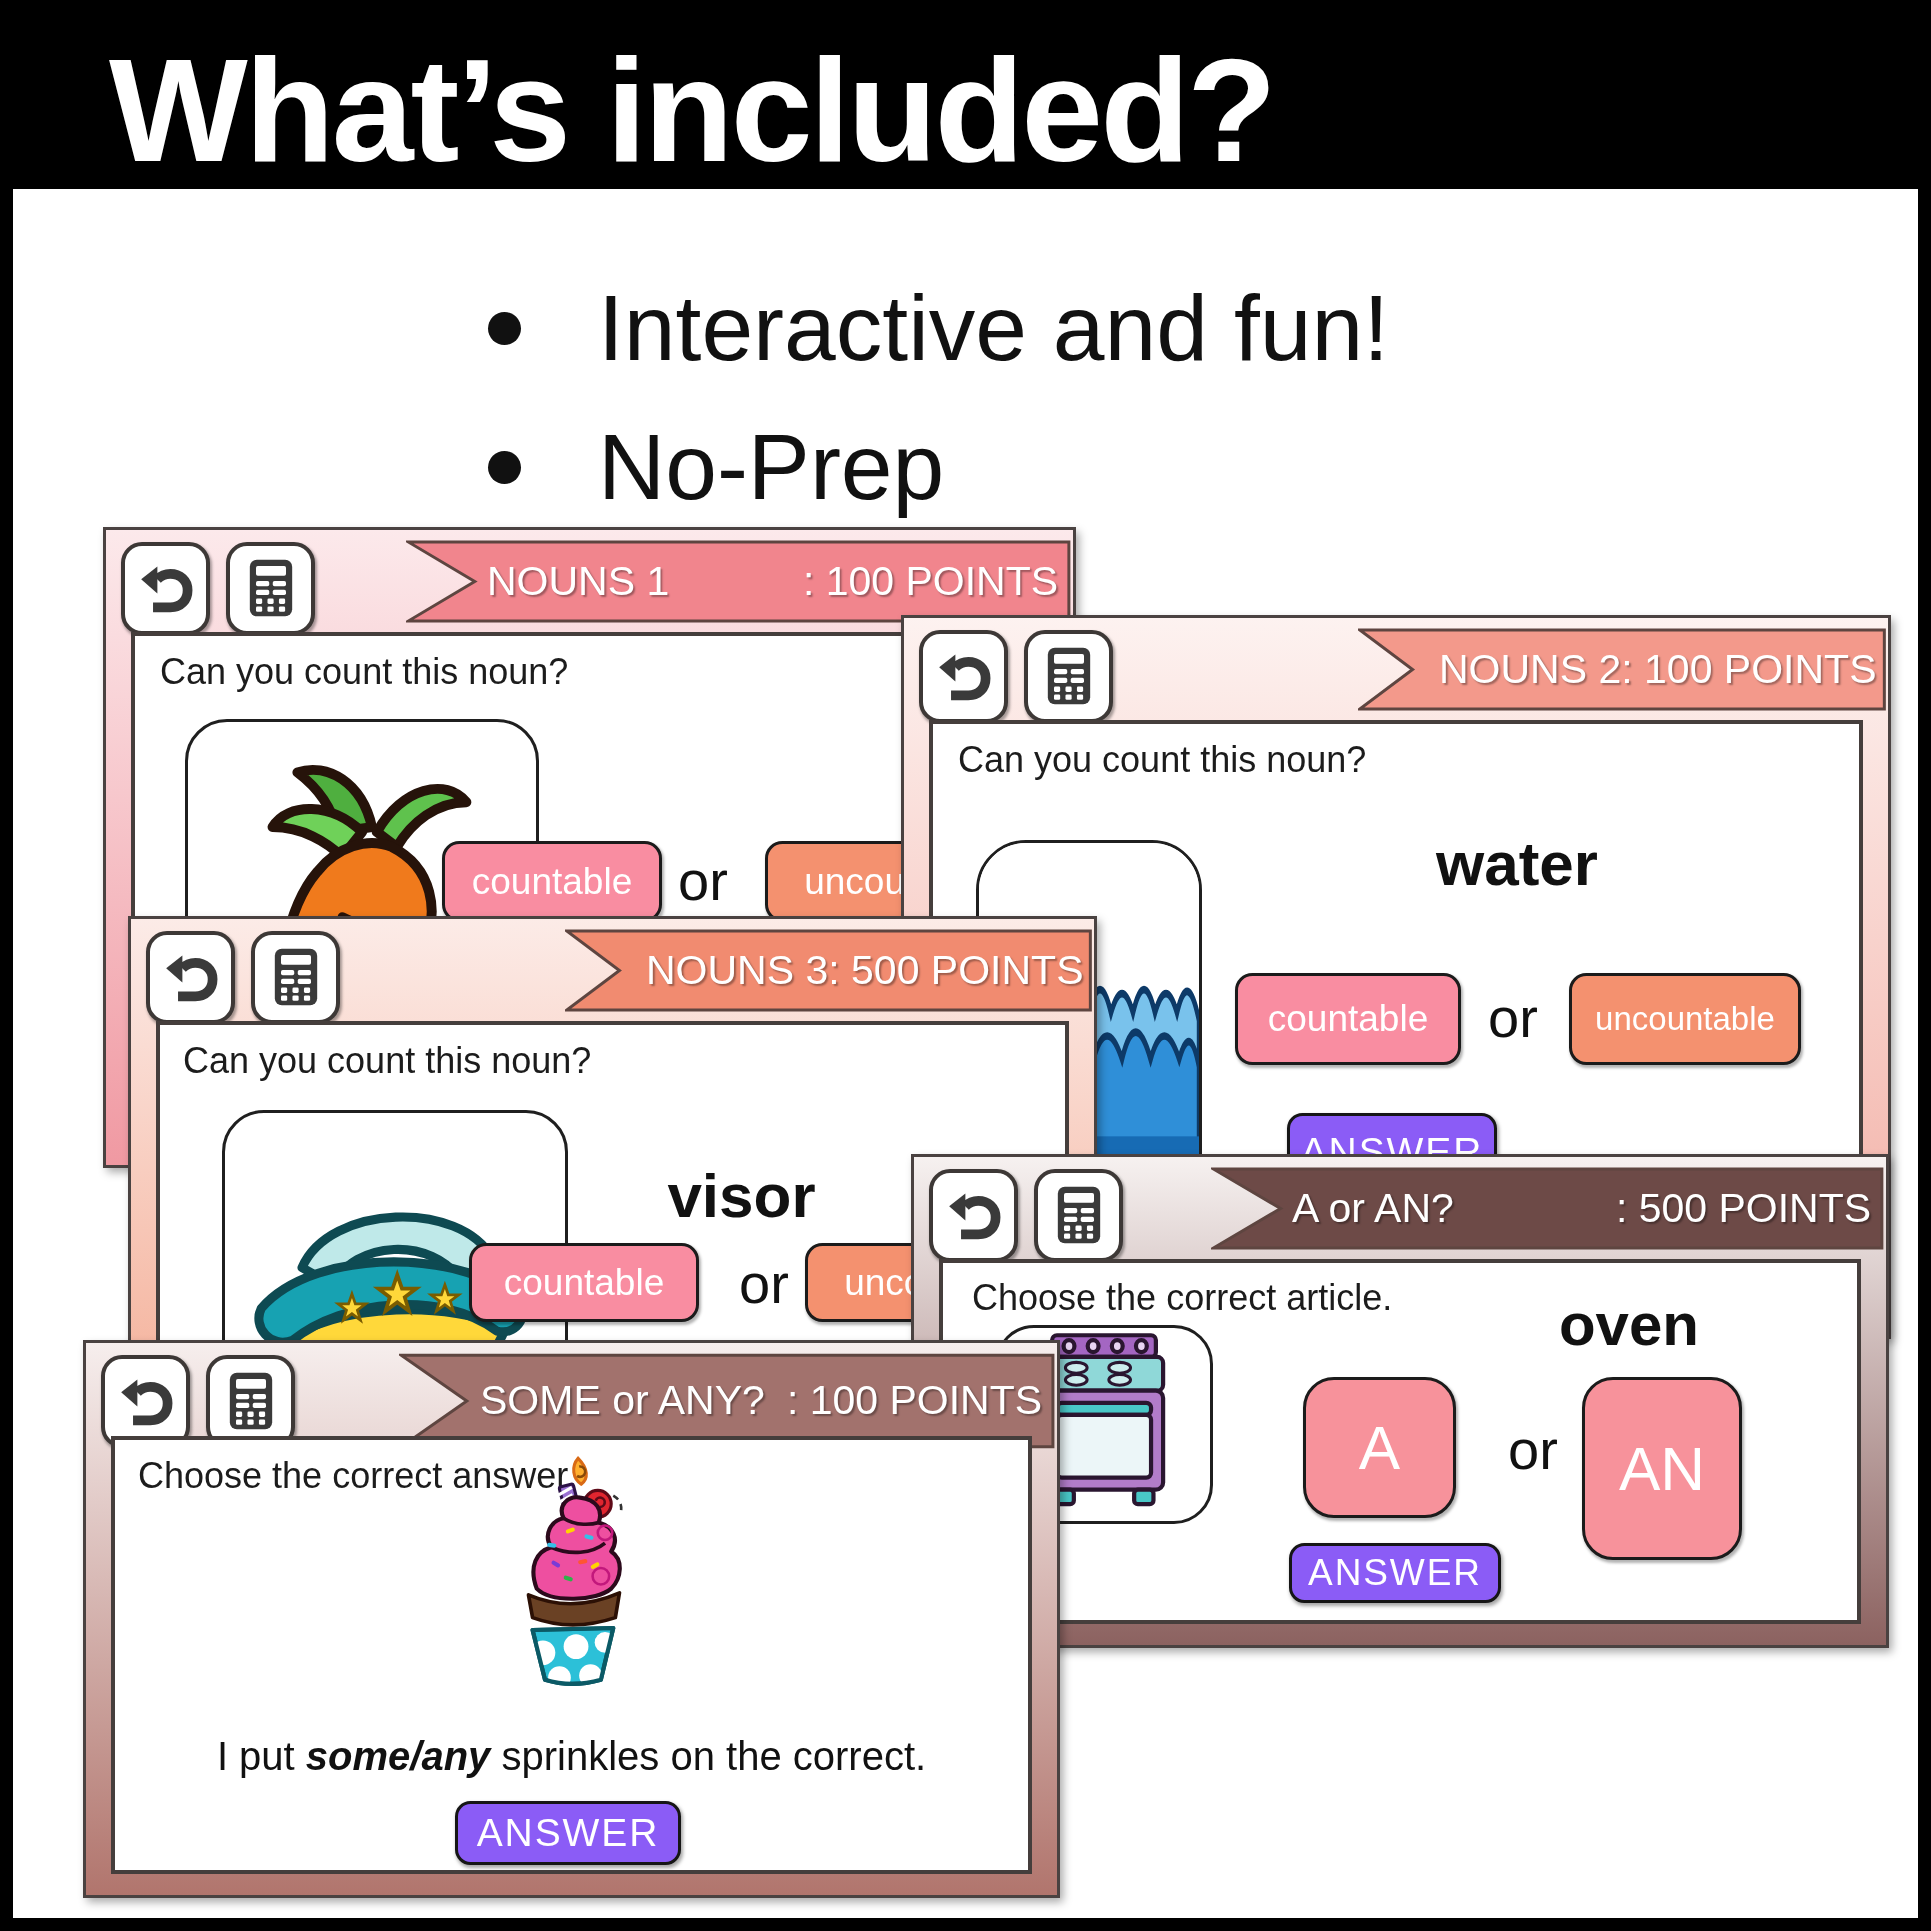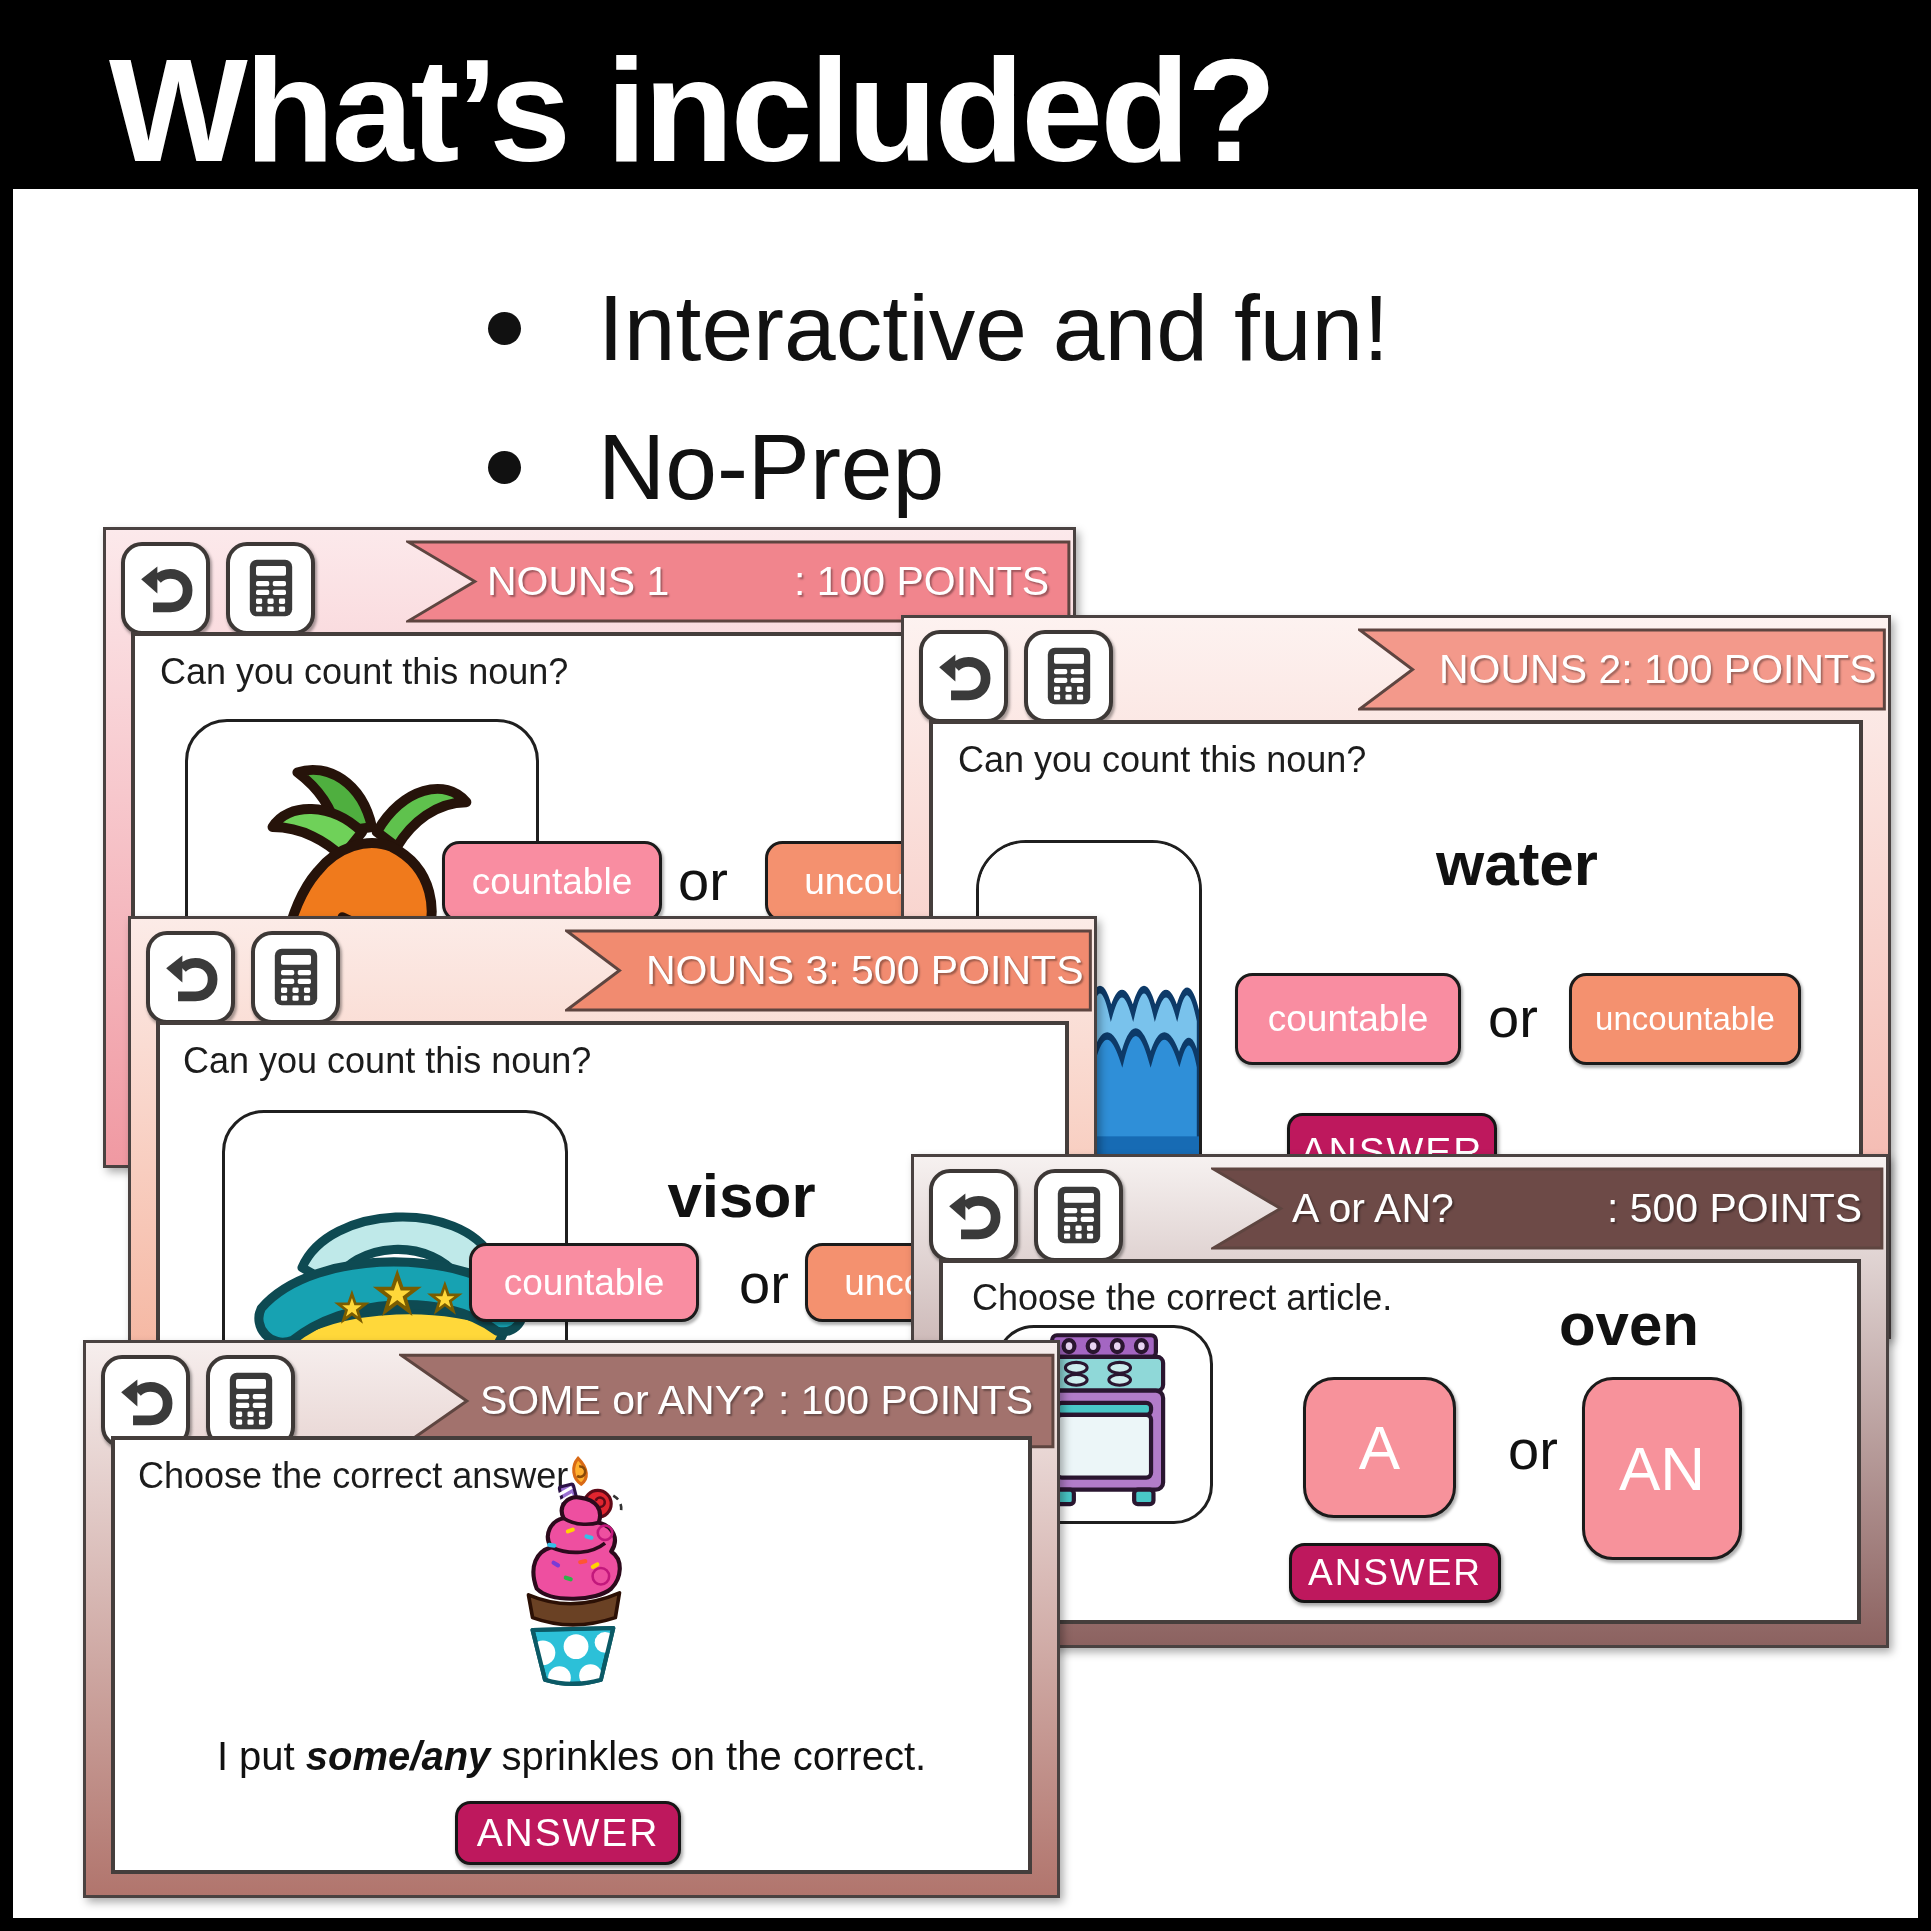--- a/index.html
+++ b/index.html
@@ -15,36 +15,36 @@
     background:linear-gradient(180deg,var(--bg-top) 0%,var(--bg-bottom) 100%);
     box-shadow:3.9px 4.8px 8.7px rgba(0,0,0,0.35);}
   .icon-btn{position:absolute;top:11.6px;width:89px;height:93px;background:#fff;border:4.8px solid #3d3836;
     border-radius:21px;display:flex;align-items:center;justify-content:center;box-sizing:border-box;
     box-shadow:1.9px 2.9px 2.9px rgba(0,0,0,0.35);cursor:pointer;}
   .icon-btn.b1{left:15.4px}.icon-btn.b2{left:120px}
   .banner{position:absolute;top:9.7px;right:1.9px;height:83px;}
   .banner svg.bbg{position:absolute;left:0;top:0;width:100%;height:100%;}
   .banner svg.bbg polygon{fill:var(--banner);stroke:#5e4540;stroke-width:3;vector-effect:non-scaling-stroke;}
   .banner .txt{position:absolute;left:0;top:0;right:0;bottom:0;display:flex;align-items:center;
-    justify-content:space-between;padding:0 22px 0 81px;color:#fff;font-size:41px;white-space:nowrap;
+    justify-content:space-between;padding:0 13px 0 81px;color:#fff;font-size:41px;white-space:nowrap;
     text-shadow:1.9px 1.9px 1.9px rgba(0,0,0,0.35);}
   .panel{position:absolute;left:25px;right:25px;top:102px;bottom:21px;background:#fff;
     border:4.8px solid #453e3c;box-sizing:border-box;overflow:hidden;}
   .prompt{position:absolute;font-size:36px;color:#1c1c1c;white-space:nowrap;}
   .imgbox{position:absolute;background:#fff;border:3.9px solid #1f1f1f;border-radius:42px;overflow:hidden;
     display:flex;align-items:center;justify-content:center;}
   .imgbox svg{width:100%;height:100%;}
   .word{position:absolute;font-weight:bold;font-size:62px;color:#111;text-align:center;}
   .opt{position:absolute;display:flex;align-items:center;justify-content:center;color:#fff;font-weight:normal;
     font-size:37px;border:3.9px solid #1b1b1b;border-radius:17.4px;box-sizing:border-box;cursor:pointer;
     box-shadow:1.9px 2.9px 2.9px rgba(0,0,0,0.3);}
   .opt.p1{background:var(--opt1);} .opt.p2{background:var(--opt2);}
   .opt.bigopt{font-size:62px;border-radius:31px;}
   .or{position:absolute;font-size:56px;color:#111;}
-  .answer{position:absolute;display:flex;align-items:center;justify-content:center;background:#be185d;
+  .answer{position:absolute;display:flex;align-items:center;justify-content:center;background:#8b5cf6;
     border:3.9px solid #161616;border-radius:15.4px;color:#fff;font-size:39px;letter-spacing:1.9px;
     box-sizing:border-box;cursor:pointer;box-shadow:1.9px 2.9px 3.9px rgba(0,0,0,0.35);}
   .sentence{position:absolute;left:0;right:0;text-align:center;font-size:40px;color:#111;white-space:nowrap;}
   .sentence .sa{font-weight:bold;font-style:italic;}
   .freeimg{position:absolute;}
   .freeimg svg{width:100%;height:100%;}
 </style>
 </head>
 <body>
 

